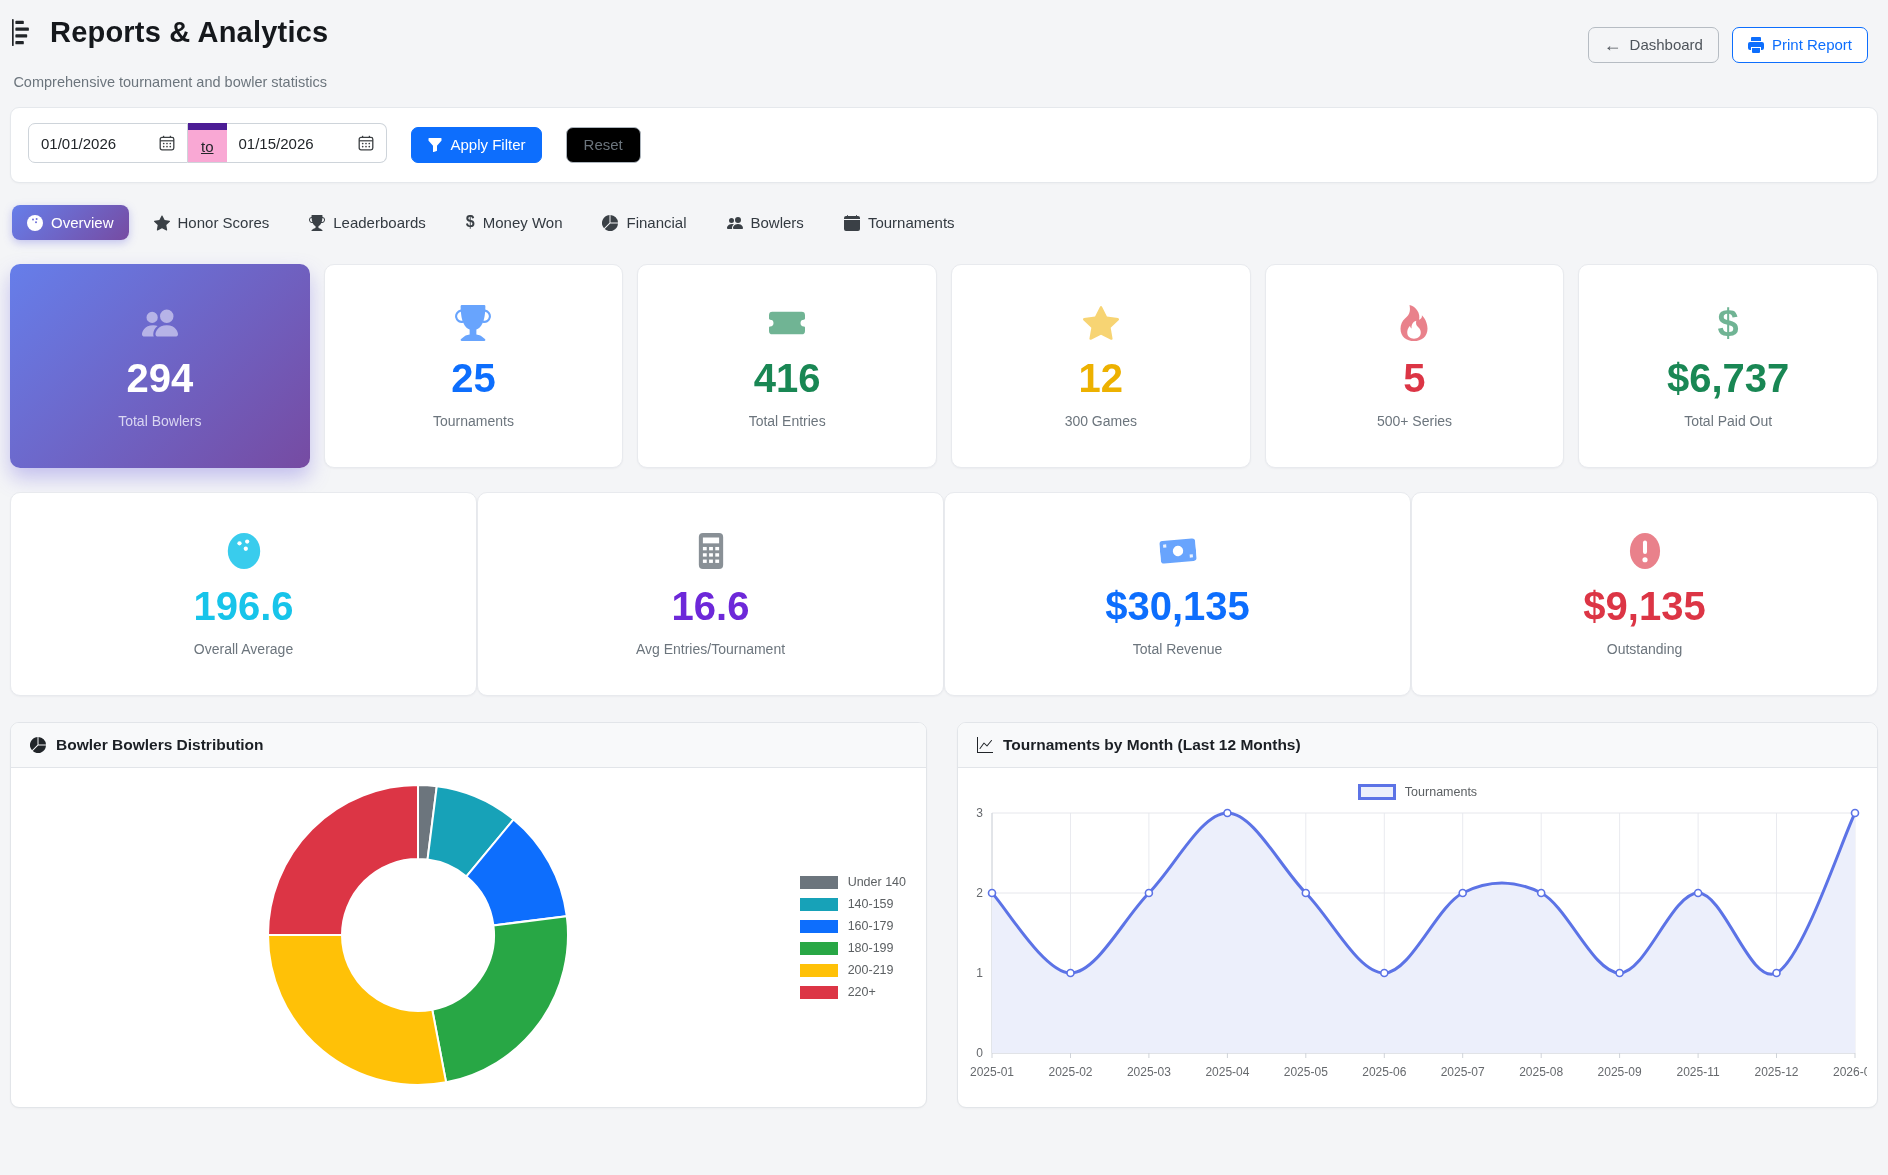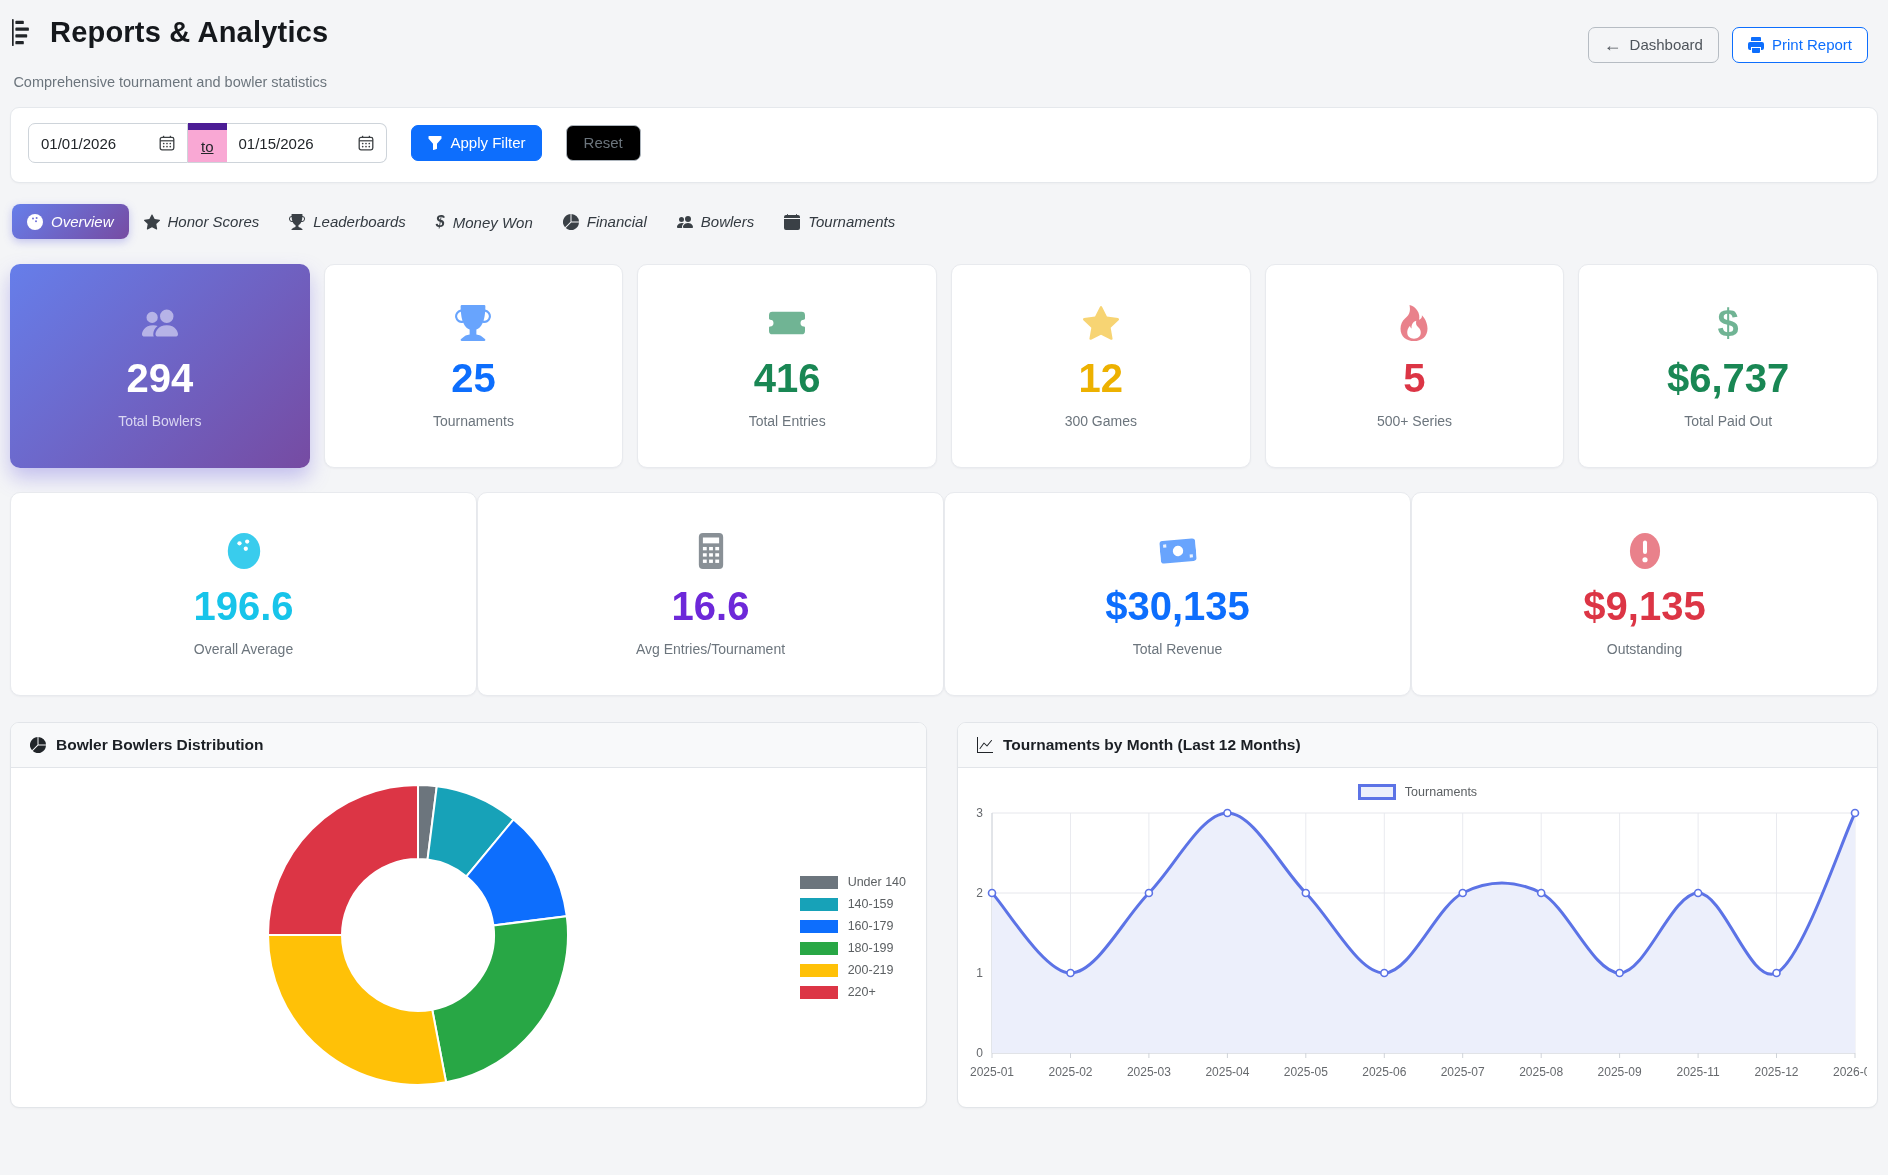--- a/index.html
+++ b/index.html
@@ -19,33 +19,33 @@
   .header-actions { display:flex; gap:13px; margin-top:11px; margin-right:8px; }
   .btn { display:inline-flex; align-items:center; gap:8px; border-radius:7px; font-size:15px; padding:8px 15px; cursor:pointer; background:#fff; font-family:inherit; line-height:1.2; }
   .btn svg { width:16px; height:16px; }
   .btn-outline-dark { border:1px solid #b6bcc3; color:#4e545b; background:transparent; }
   .btn-outline-primary { border:1px solid #0d6efd; color:#0d6efd; background:#fff; }
   .arrow-glyph { font-size:18px; line-height:1; }
 
   
   .filter-card { background:#fff; border:1px solid #e5e8ec; border-radius:9px; margin-top:17px; padding:15px 17px 19px; box-shadow:0 1px 2px rgba(16,24,40,.03); }
   .filter-label { font-size:14.5px; color:#212529; margin-bottom:9px; }
-  .filter-row { display:flex; align-items:center; gap:24px; }
+  .filter-row { display:flex; align-items:flex-end; gap:24px; }
   .input-group { display:flex; align-items:stretch; height:40px; }
   .date-box { display:flex; align-items:center; justify-content:space-between; gap:10px; width:160px; border:1px solid #ced4da; background:#fff; padding:0 12px; }
   .date-box.first { border-radius:7px 0 0 7px; }
   .date-box.last  { border-radius:0 7px 7px 0; border-left:none; }
   .date-box input { border:none; outline:none; width:100px; font-size:15px; color:#212529; font-family:inherit; background:transparent; padding:0; }
   .date-box svg { width:16px; height:16px; color:#3c4043; flex:none; }
   .to-box { display:flex; align-items:center; padding:0 13px; border-top:7px solid #4c1d95; border-bottom:1px solid #ced4da; background:#f9a8d4; color:#212529; font-size:15px;text-decoration:underline; }
   .btn-primary { background:#0d6efd; border:1px solid #0d6efd; color:#fff; border-radius:7px; }
   .btn-reset { border:1px solid #adb5bd; color:#6c757d; background:#000000; border-radius:7px; padding:8px 17px; }
 
   
-  .tabs { display:flex; margin-top:21px; align-items:flex-start; padding-left:2px;font-style:italic; }
+  .tabs { display:flex; gap:10px; margin-top:21px; align-items:flex-end; padding-left:2px; }
   .tab { display:inline-flex; align-items:center; gap:8px; padding:9px 15px; border-radius:8px; font-size:15px; color:#333a41; cursor:pointer; }
   .tab svg { width:16px; height:16px; color:#3a4046; }
   .tab .dollar-glyph { font-weight:700; font-size:16px; color:#3a4046; }
   .tab.active { background:linear-gradient(135deg,#667eea 0%,#764ba2 100%); color:#fff; box-shadow:0 3px 8px rgba(104,104,222,.35); }
   .tab.active svg { color:#fff; }
 
   
   .stats-grid-6 { display:grid; grid-template-columns:repeat(6,1fr); gap:14px; margin-top:24px; }
   .stats-grid-4 { display:grid; grid-template-columns:repeat(4,1fr); gap:0; margin-top:24px; }
   .stat-card { background:#fff; border:1px solid #e8eaee; border-radius:10px; height:204px; display:flex; flex-direction:column; align-items:center; justify-content:center; gap:15px; box-shadow:0 1px 2px rgba(16,24,40,.04); }

